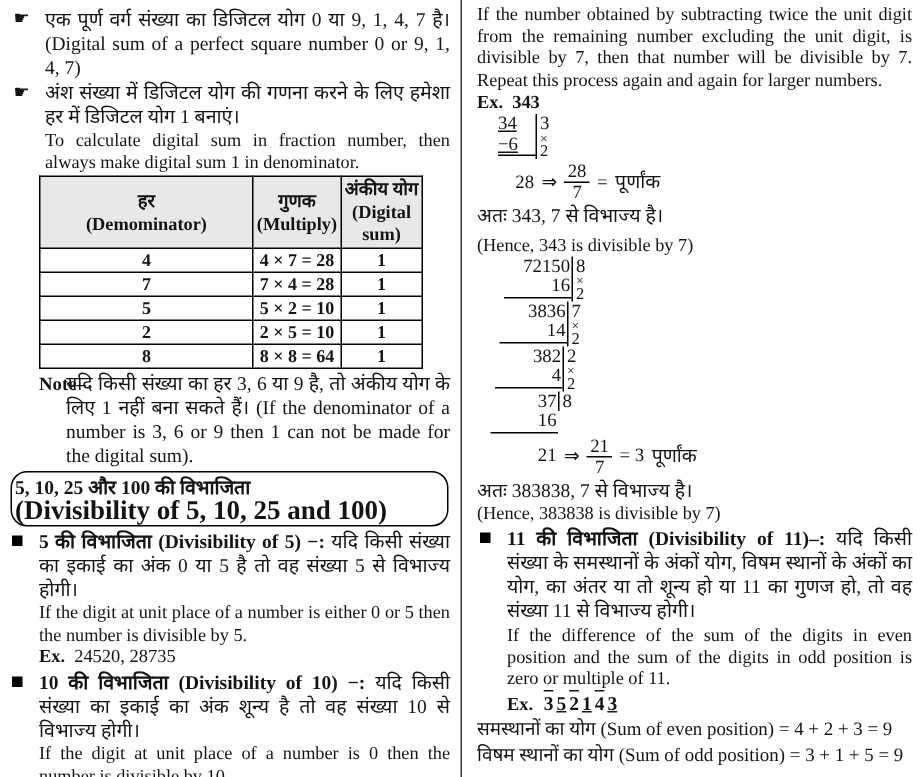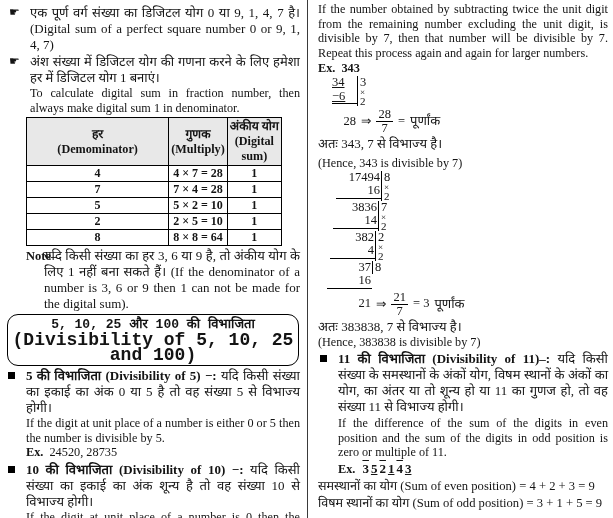--- a/index.html
+++ b/index.html
@@ -26,22 +26,22 @@
       font-weight:bold; padding:0 2px; }
   .dtable th { background:#e8e8e8; font-size:12.2px; line-height:15px; padding:1px 2px; }
   .dtable td { font-size:12px; height:15px; }
   .dtable .c0 { width:57%; } .dtable .c1 { width:21.5%; } .dtable .c2 { width:21.5%; }
 
   
   .note { position:relative; padding-left:38px; margin-top:1px; }
   .note b { position:absolute; left:20px; top:0; font-size:12.5px; }
 
   
-  .tbox { border:1.6px solid #000; border-radius:11px; text-align:center;
-          margin:2px 1px 2px 1px; padding:1px 2px 2px 2px;font-family:Liberation Mono, monospace; }
+  .tbox { border:1.6px solid #000; border-radius:11px; 
+          margin:2px 1px 2px 1px; padding:1px 2px 2px 2px; }
   .tbox .bh { font-weight:bold; font-size:13px; line-height:17px; }
   .tbox .be { font-weight:bold; font-size:18px; line-height:15px; }
 
   
   .sec { position:relative; padding-left:20px; margin-top:2px; }
   .sqr { position:absolute; left:2px; top:4px; width:7px; height:7px; background:#000; }
   .shead { font-weight:bold; }
   .exline { font-size:12.3px; line-height:15px; margin-top:1px; }
   .exline b { margin-right:6px; }
 
@@ -207,21 +207,21 @@
     </div>
 
     <p class="hi" style="margin:1px 0 4px 0">अतः 343, 7 से विभाज्य है।</p>
     <p class="en" style="margin:0">(Hence, 343 is divisible by 7)</p>
 
 
     <div class="stepblk">
       <div class="stepline">
         <div class="step st0">
           <div class="stL">
-            <span>17494</span>
+            <span>72150</span>
             <span>16</span>
           </div>
           <div class="stR">
             <div class="u13">8</div>
             <div class="x7">×</div>
             <div class="t10">2</div>
           </div>
         </div>
       </div>
       <div class="stepline">

